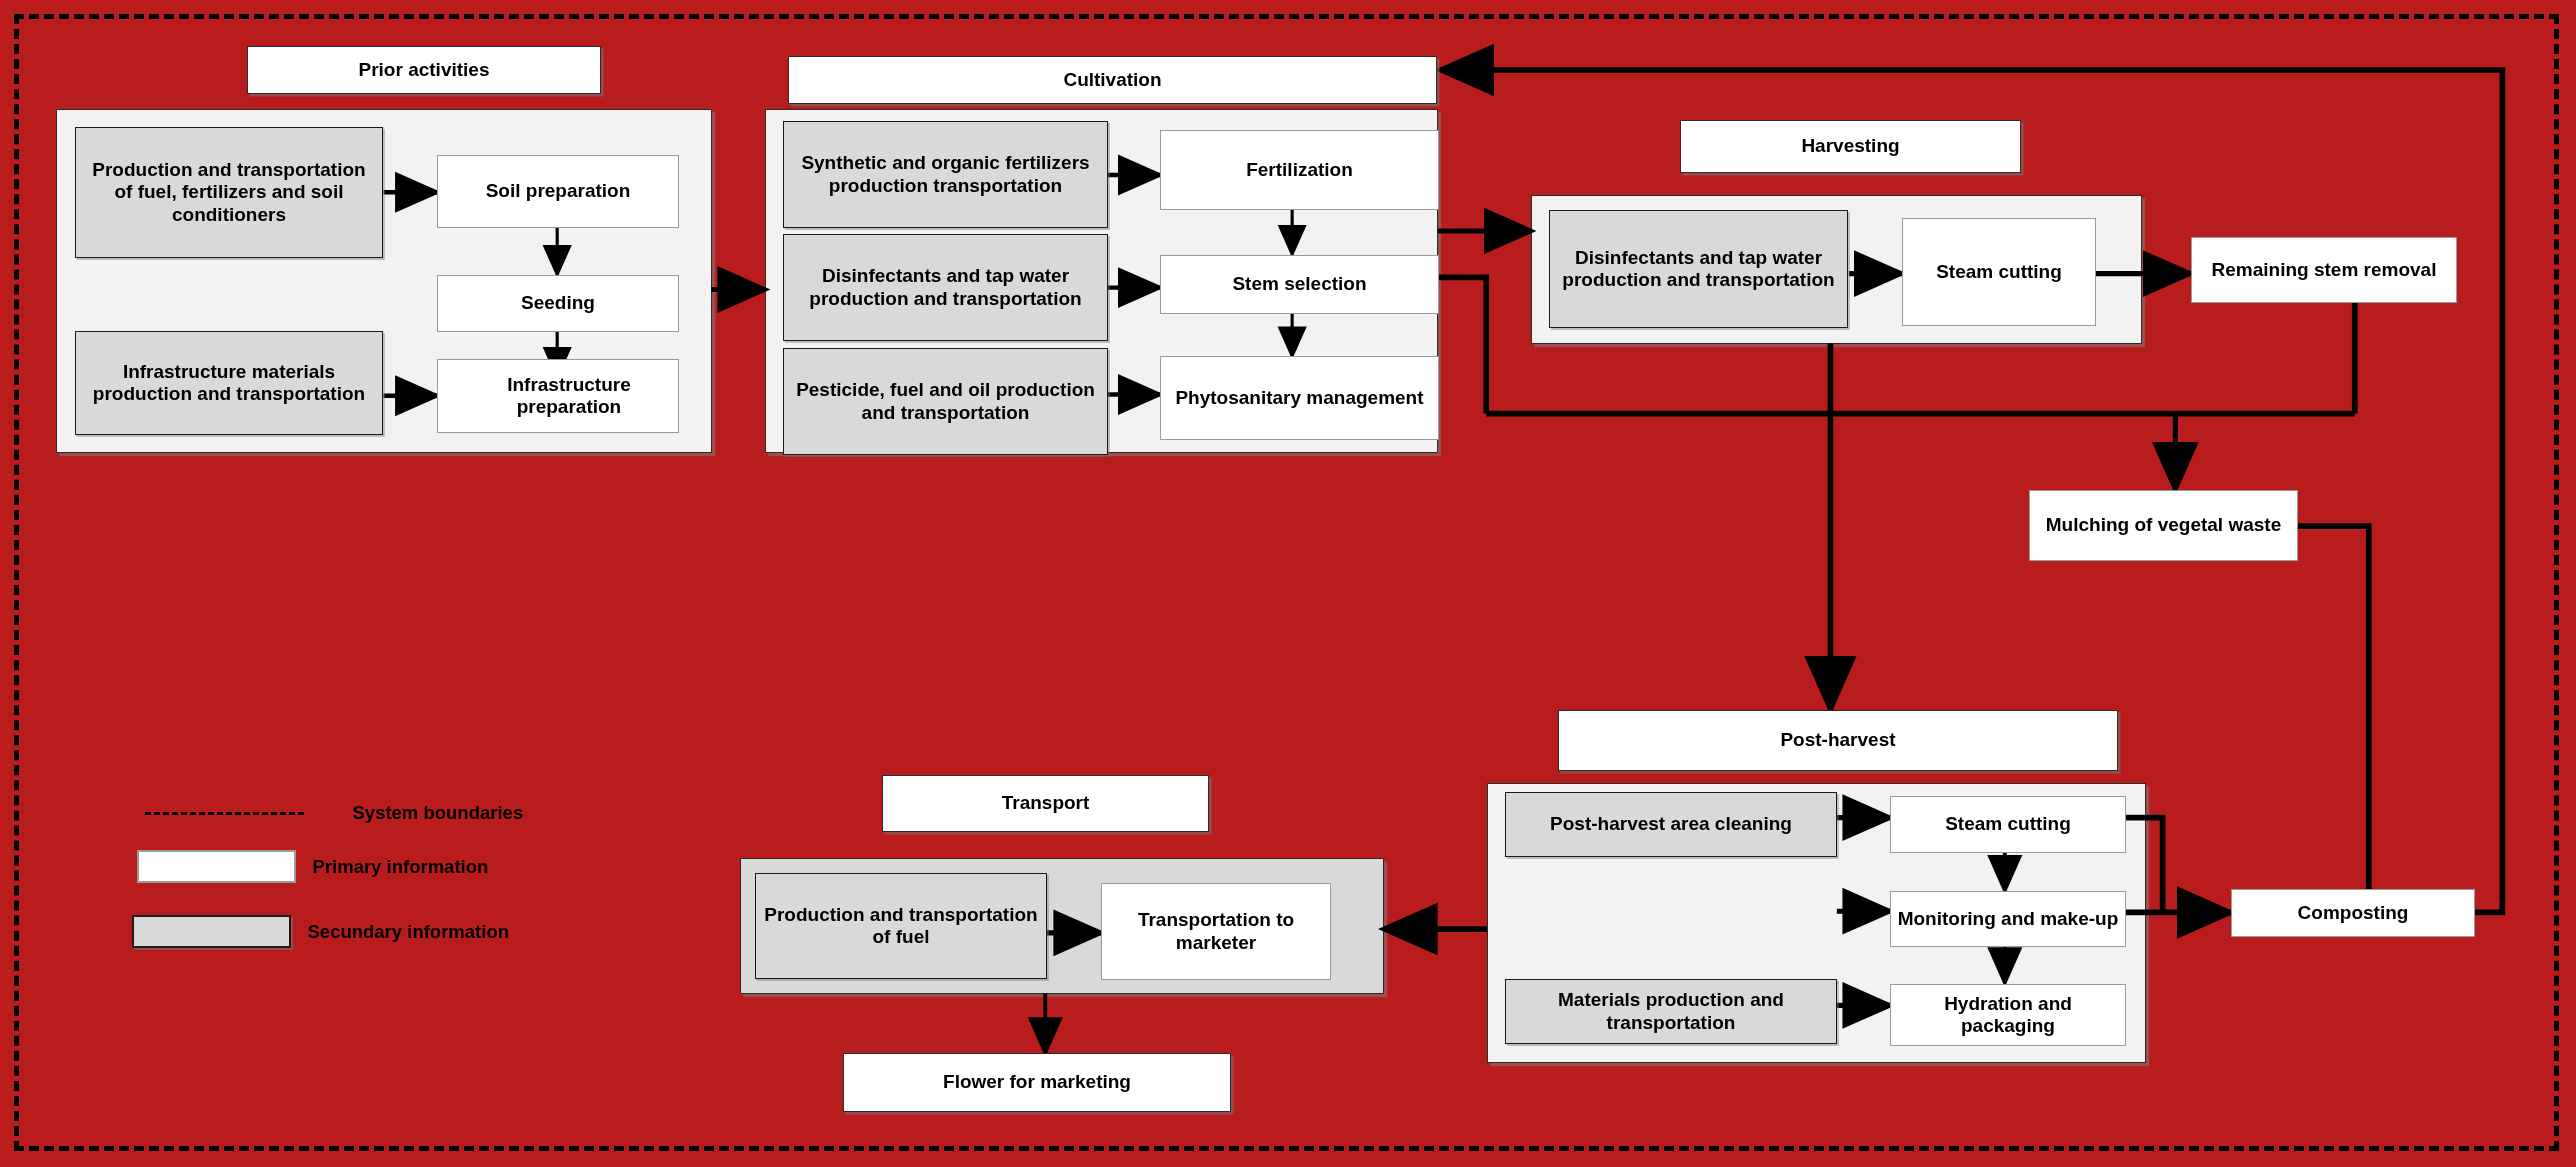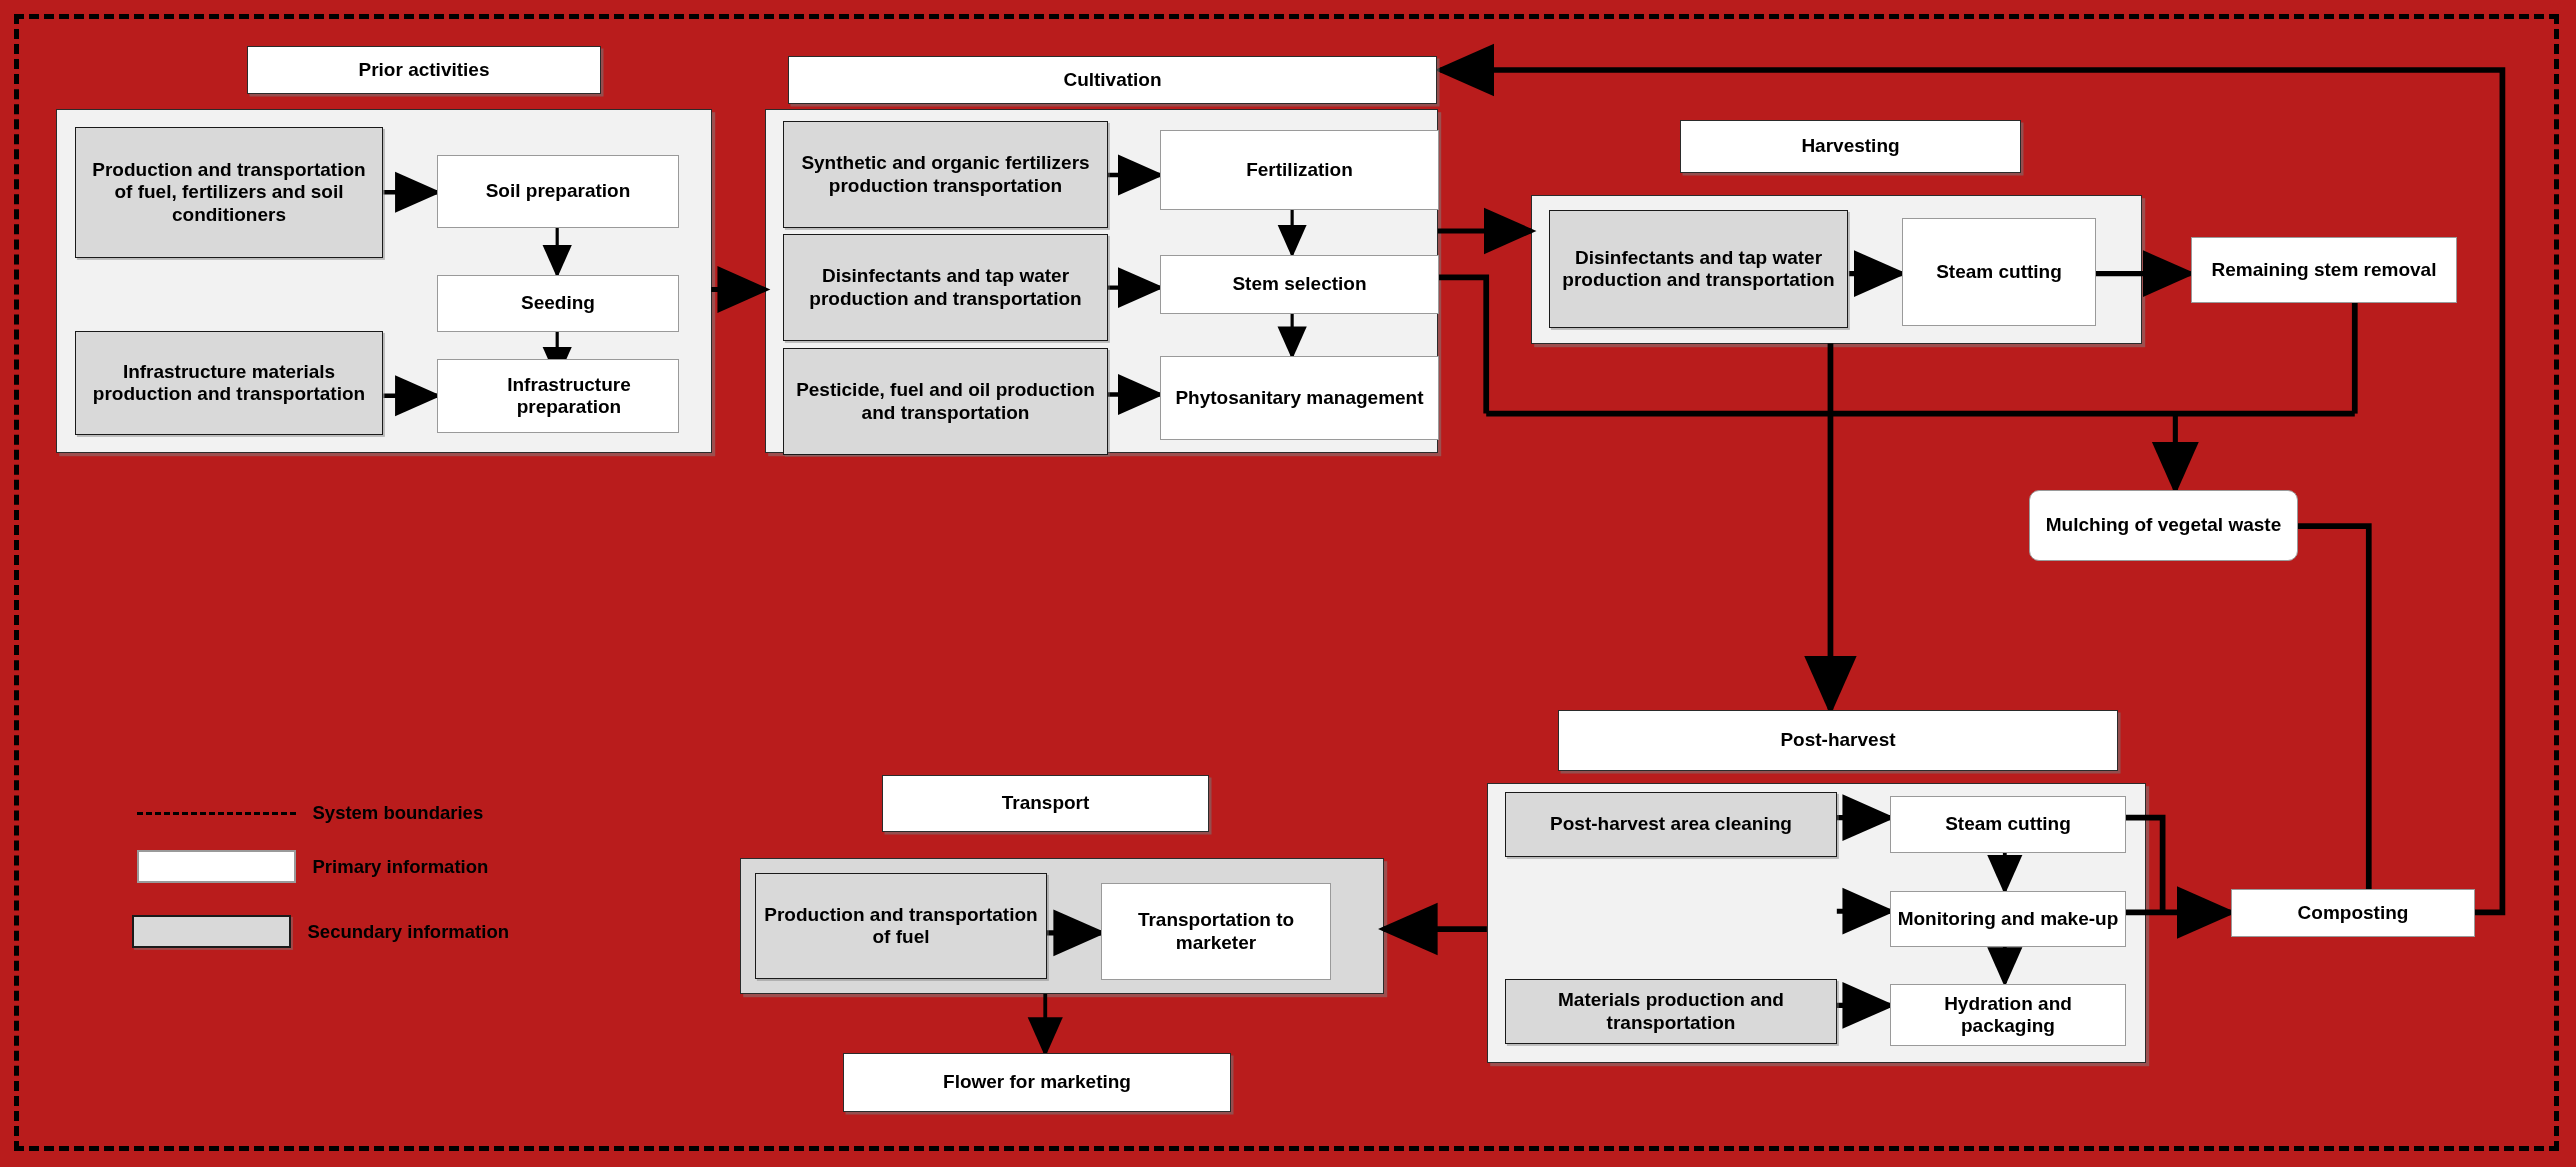--- a/index.html
+++ b/index.html
@@ -173,21 +173,21 @@
 
   <div class="node stage-title" style="left:1680px;top:120px;width:341px;height:53px;">Harvesting</div>
 
   <div class="group" style="left:1531px;top:195px;width:611px;height:149px;"></div>
 
   <div class="node secondary" style="left:1549px;top:210px;width:299px;height:118px;">Disinfectants and tap water production and transportation</div>
   <div class="node primary" style="left:1902px;top:218px;width:194px;height:108px;">Steam cutting</div>
 
   <div class="node primary" style="left:2191px;top:237px;width:266px;height:66px;">Remaining stem removal</div>
 
-  <div class="node primary" style="left:2029px;top:490px;width:269px;height:71px;border-radius:10px;">Mulching of vegetal waste</div>
+  <div class="node primary" style="left:2029px;top:490px;width:269px;height:71px;">Mulching of vegetal waste</div>
 
   <div class="node primary" style="left:2231px;top:889px;width:244px;height:48px;">Composting</div>
 
   <div class="node stage-title" style="left:1558px;top:710px;width:560px;height:61px;">Post-harvest</div>
 
   <div class="group" style="left:1487px;top:783px;width:659px;height:280px;"></div>
 
   <div class="node secondary" style="left:1505px;top:792px;width:332px;height:65px;">Post-harvest area cleaning</div>
   <div class="node secondary" style="left:1505px;top:979px;width:332px;height:65px;">Materials production and transportation</div>
 
@@ -198,21 +198,21 @@
   <div class="node stage-title" style="left:882px;top:775px;width:327px;height:57px;">Transport</div>
 
   <div class="group dark" style="left:740px;top:858px;width:644px;height:136px;"></div>
 
   <div class="node secondary" style="left:755px;top:873px;width:292px;height:106px;">Production and transportation of fuel</div>
   <div class="node primary" style="left:1101px;top:883px;width:230px;height:97px;">Transportation to marketer</div>
 
   <div class="node stage-title" style="left:843px;top:1053px;width:388px;height:59px;">Flower for marketing</div>
 
   <div class="legend">
-    <div class="legend-row" style="left:137px;top:802px;">
+    <div class="legend-row" style="left:145px;top:802px;gap:32px;">
       <span class="swatch-dash"></span>
       <span class="legend-label">System boundaries</span>
     </div>
     <div class="legend-row" style="left:137px;top:850px;">
       <span class="swatch-primary"></span>
       <span class="legend-label">Primary information</span>
     </div>
     <div class="legend-row" style="left:132px;top:915px;">
       <span class="swatch-secondary"></span>
       <span class="legend-label">Secundary information</span>

